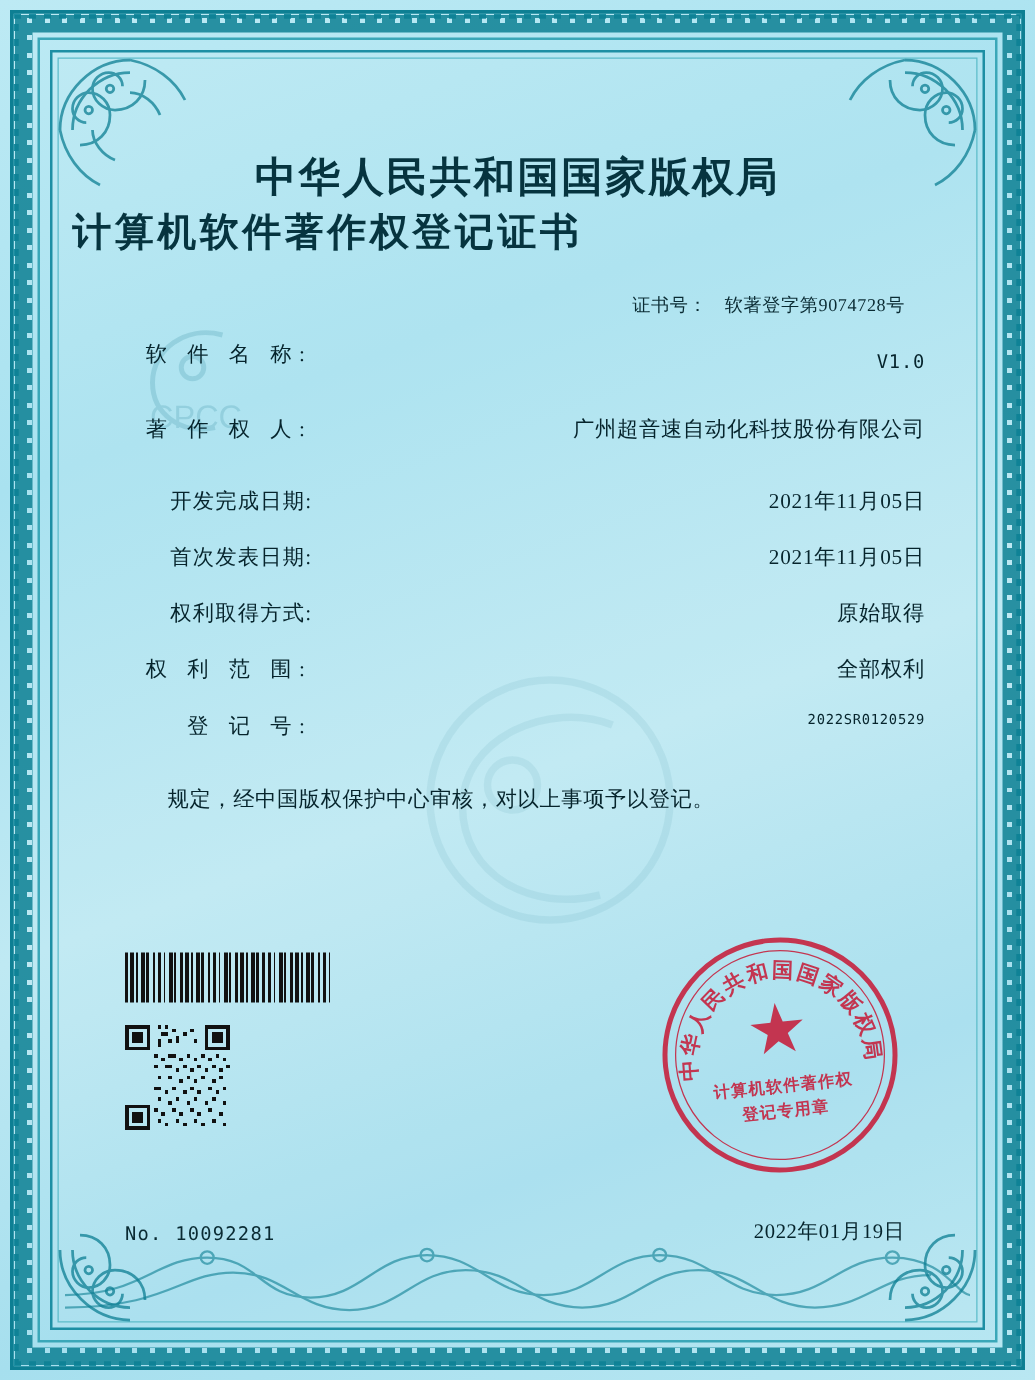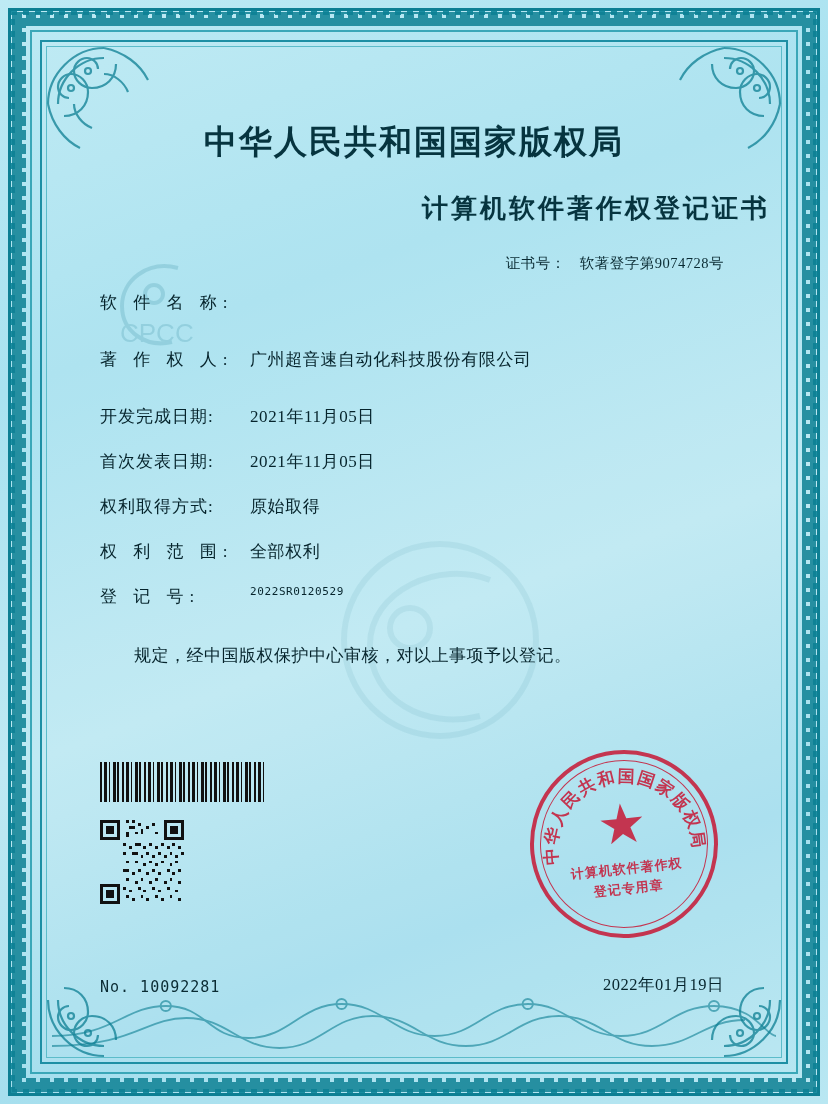--- a/index.html
+++ b/index.html
@@ -129,23 +129,22 @@
   .title1 {
     text-align: center;
     margin-top: 62px;
     font-size: 33px;
     letter-spacing: 2px;
     font-weight: 700;
     color: #06343f;
     font-family: "DejaVu Serif", "Liberation Serif", serif;
   }
   .title2 {
-    text-align: right;
-    margin-top: 26px;
-    font-size: 26px;
+    text-align: left;
+    font-size: 31px;
     letter-spacing: 3px;
     font-weight: 700;
     color: #06343f;
     font-family: "DejaVu Serif", "Liberation Serif", serif;
   }
 
   .certno {
     margin-top: 28px;
     text-align: right;
     padding-right: 46px;
@@ -159,20 +158,21 @@
     margin-top: 18px;
     padding-left: 42px;
     padding-right: 30px;
   }
   .row {
     display: flex;
     align-items: flex-start;
     margin-bottom: 22px;
     font-size: 17px;
     color: #06242c;
+    text-align: right;
   }
   .row .label {
     width: 150px;
     flex: 0 0 150px;
     letter-spacing: 6px;
     font-weight: 500;
   }
   .row .label.tight { letter-spacing: 1px; }
   .row .value {
     flex: 1;
@@ -379,20 +379,21 @@
 
     <div class="certno">
       <span class="lbl">证书号：</span><span>软著登字第9074728号</span>
     </div>
 
     <div class="fields">
 
       <div class="row">
         <div class="label">软 件 名 称:</div>
         <div class="value">
+          <div class="line2">V1.0</div>
         </div>
       </div>
 
       <div class="row gap-top">
         <div class="label">著 作 权 人:</div>
         <div class="value">广州超音速自动化科技股份有限公司</div>
       </div>
 
       <div class="row gap-top">
         <div class="label tight">开发完成日期:</div>

